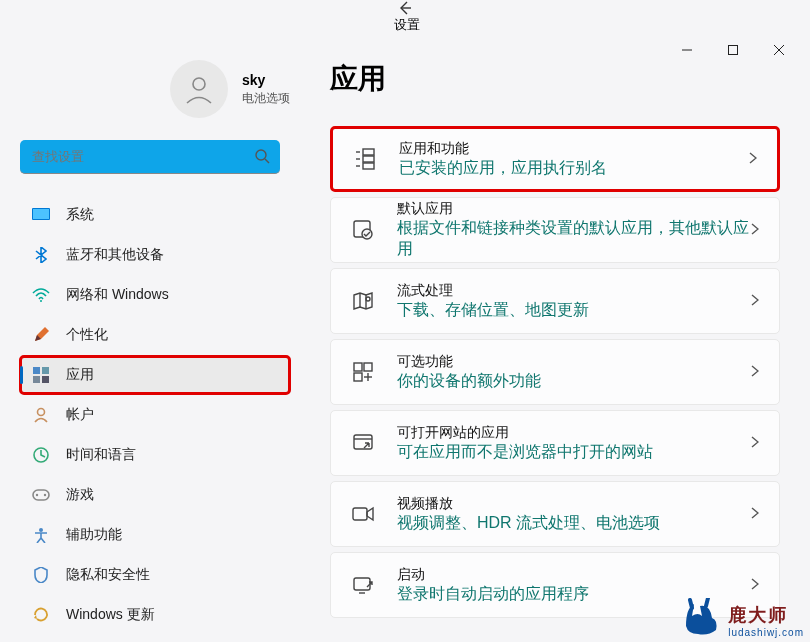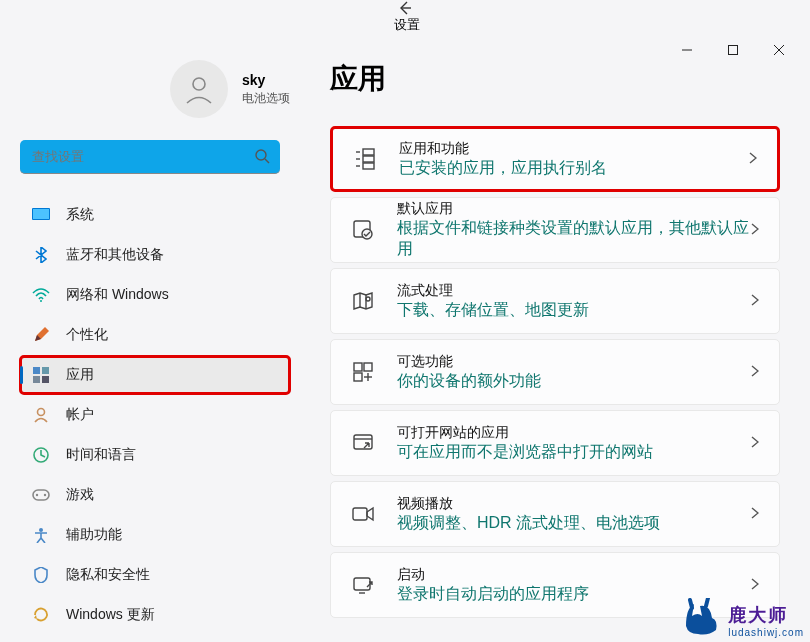--- a/index.html
+++ b/index.html
@@ -35,21 +35,21 @@
   
   .card { background: #fcfcfd; border: 1px solid #e8e8e8; border-radius: 5px; height: 66px; display: flex; align-items: center; padding: 0 20px; margin-bottom: 5px; cursor: pointer; }
   .card.highlight-red { border: 3px solid #e00000; }
   .card-icon { width: 24px; height: 24px; display: flex; align-items: center; justify-content: center; margin-right: 22px; color: #333; }
   .card-text { flex: 1; }
   .card-title { font-size: 14px; color: #111; }
   .card-sub { font-size: 16px; color: #0f766e; margin-top: 0; }
   .chevron { color: #555; }
   
   .watermark { position: absolute; right: 6px; bottom: 4px; display: flex; align-items: flex-end; gap: 4px; }
-  .wm-text { color: #4c1d95; font-size: 18px; font-weight: 700; letter-spacing: 2px; }
+  .wm-text { color: #7f1d1d; font-size: 18px; font-weight: 700; letter-spacing: 2px; }
   .wm-sub { color: #0b4f9c; font-size: 10px; letter-spacing: 1px; }
 </style>
 </head>
 <body>
 
 <div class="titlebar">
   <div class="back-btn">
     <svg width="16" height="16" viewBox="0 0 16 16">
         <path d="M10 2 L4 8 L10 14" stroke="#333" stroke-width="1.4" fill="none"></path>
         <line x1="4" y1="8" x2="14" y2="8" stroke="#333" stroke-width="1.4"></line>

